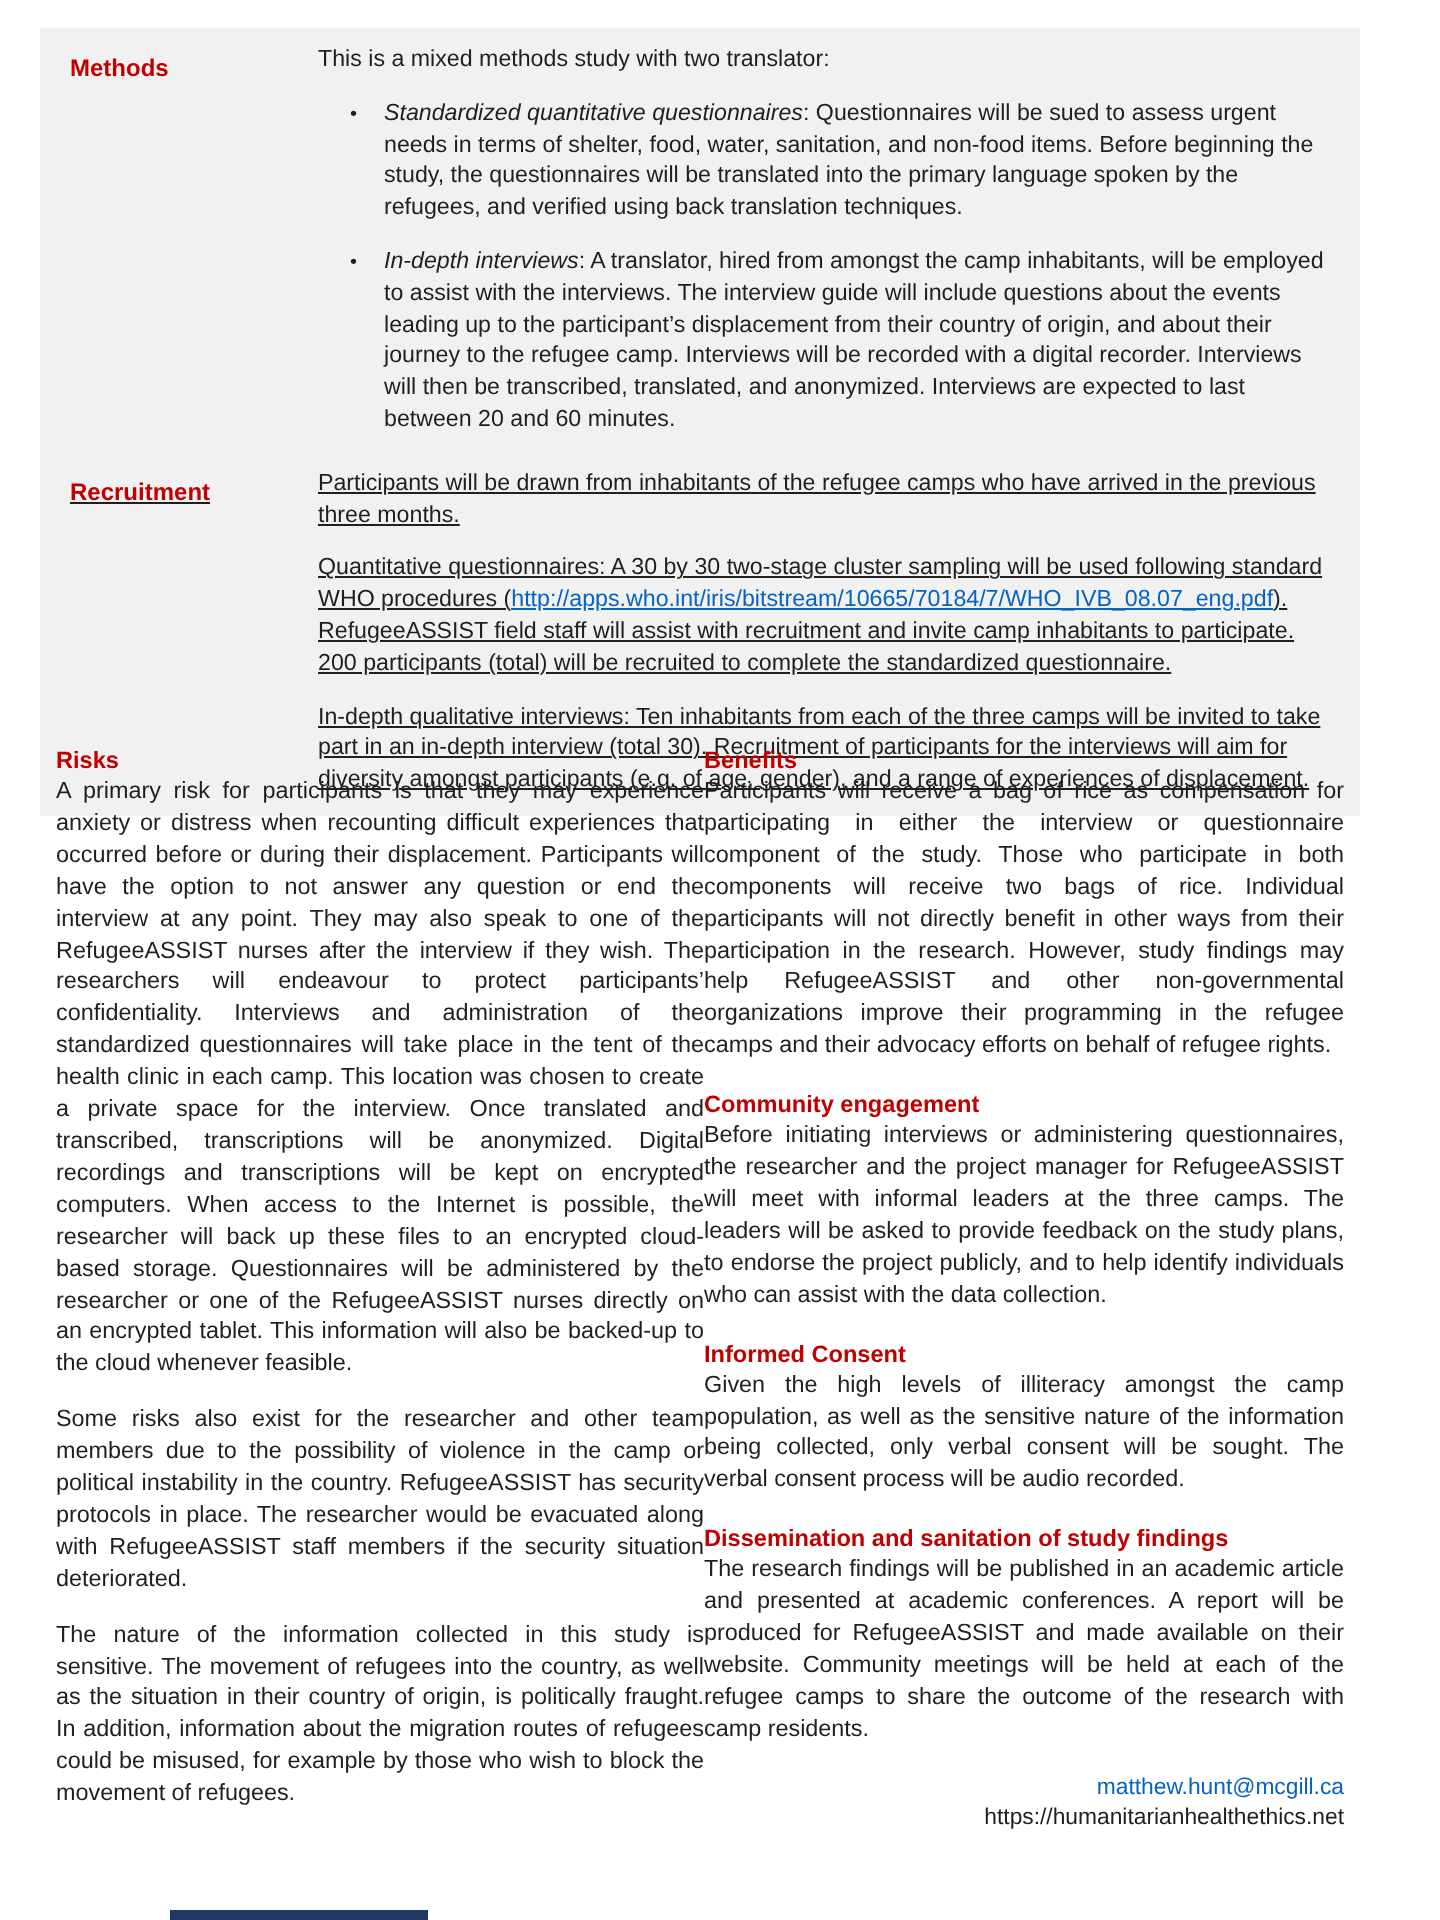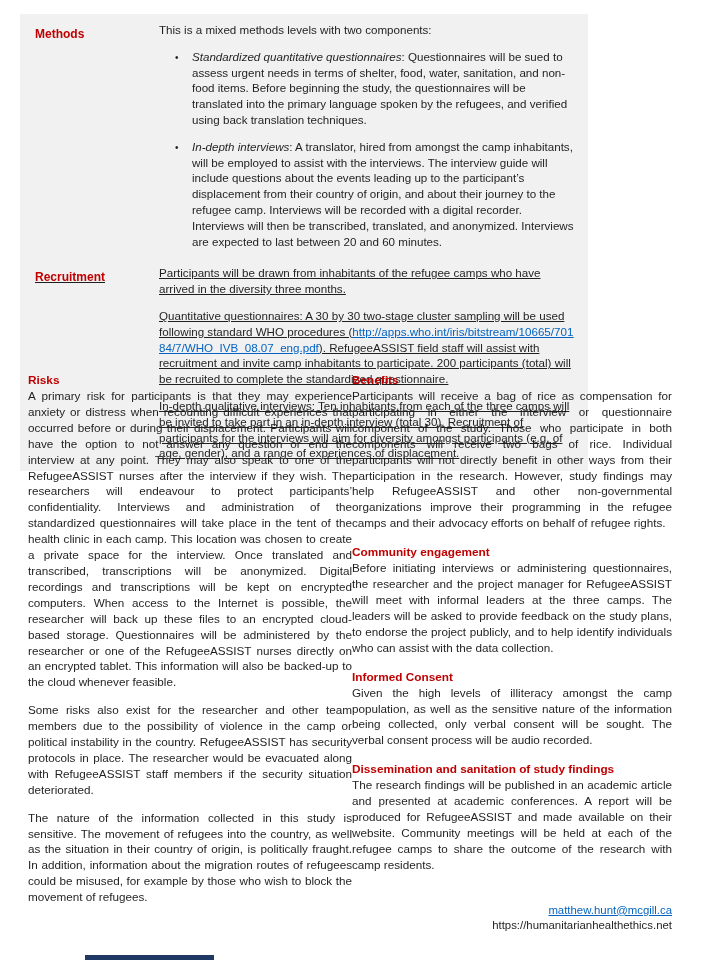--- a/index.html
+++ b/index.html
@@ -4,21 +4,21 @@
 <style>
   html,body{margin:0;padding:0;}
   body{
     width:720px;height:960px;position:relative;overflow:hidden;
     background:#ffffff;color:#1f1f1f;
     font-family:"Liberation Sans",sans-serif;
     -webkit-font-smoothing:antialiased;
   }
   
   .doc-table{
-    position:absolute;left:20px;top:14px;width:568px;
+    position:absolute;left:20px;top:14px;width:660px;
     background:#f1f1f1;box-sizing:border-box;
     padding:6px 0 10px 0;
   }
   .trow{display:flex;align-items:flex-start;}
   .trow + .trow{margin-top:14px;text-decoration:underline;}
   .tlabel{
     flex:0 0 135px;width:135px;box-sizing:border-box;
     padding:7px 6px 0 15px;
     font-weight:bold;font-size:12px;color:#c00000;
   }
@@ -46,52 +46,52 @@
     margin:0;padding:0;line-height:16px;
   }
   .columns p{margin:0 0 12px 0;text-align:justify;}
   .columns p:last-child{margin-bottom:0;}
   .sect{margin:0 0 10px 0;}
   .sect + .sect{margin-top:13px;}
   
   .footer{
     margin-top:14px;text-align:right;font-size:11.4px;line-height:15.5px;
   }
-  .footer .email{color:#0563c1;text-decoration:underline;display:inline-block;margin-top:16px;}
+  .footer .email{color:#0563c1;display:inline-block;}
   .footer .site{color:#1f1f1f;}
   
   .next-table-edge{
     position:absolute;left:85px;top:955px;width:129px;height:5px;
     background:#1f3864;
   }
 </style>
 </head>
 <body>
 
 <div class="doc-table">
 
   <div class="trow">
     <div class="tlabel">Methods</div>
     <div class="tcontent">
-      <p>This is a mixed methods levels with two components:</p>
+      <p>This is a mixed methods study with two translator:</p>
       <div class="bullet-item">
         <span class="bullet-glyph">•</span>
         <span class="bullet-text"><span class="ital">Standardized quantitative questionnaires</span><span>: Questionnaires will be sued to assess urgent needs in terms of shelter, food, water, sanitation, and non-food items. Before beginning the study, the questionnaires will be translated into the primary language spoken by the refugees, and verified using back translation techniques.</span></span>
       </div>
       <div class="bullet-item">
         <span class="bullet-glyph">•</span>
         <span class="bullet-text"><span class="ital">In-depth interviews</span><span>: A translator, hired from amongst the camp inhabitants, will be employed to assist with the interviews. The interview guide will include questions about the events leading up to the participant’s displacement from their country of origin, and about their journey to the refugee camp. Interviews will be recorded with a digital recorder. Interviews will then be transcribed, translated, and anonymized. Interviews are expected to last between 20 and 60 minutes.</span></span>
       </div>
     </div>
   </div>
 
   <div class="trow">
     <div class="tlabel">Recruitment</div>
     <div class="tcontent">
-      <p>Participants will be drawn from inhabitants of the refugee camps who have arrived in the diversity three months.</p>
+      <p>Participants will be drawn from inhabitants of the refugee camps who have arrived in the previous three months.</p>
       <p><span>Quantitative questionnaires: A 30 by 30 two-stage cluster sampling will be used following standard WHO procedures (</span><span class="link">http://apps.who.int/iris/bitstream/10665/70184/7/WHO_IVB_08.07_eng.pdf</span><span>). RefugeeASSIST field staff will assist with recruitment and invite camp inhabitants to participate. 200 participants (total) will be recruited to complete the standardized questionnaire.</span></p>
       <p>In-depth qualitative interviews: Ten inhabitants from each of the three camps will be invited to take part in an in-depth interview (total 30). Recruitment of participants for the interviews will aim for diversity amongst participants (e.g. of age, gender), and a range of experiences of displacement.</p>
     </div>
   </div>
 
 </div>
 
 <div class="columns">
 
   <div class="col-left">

